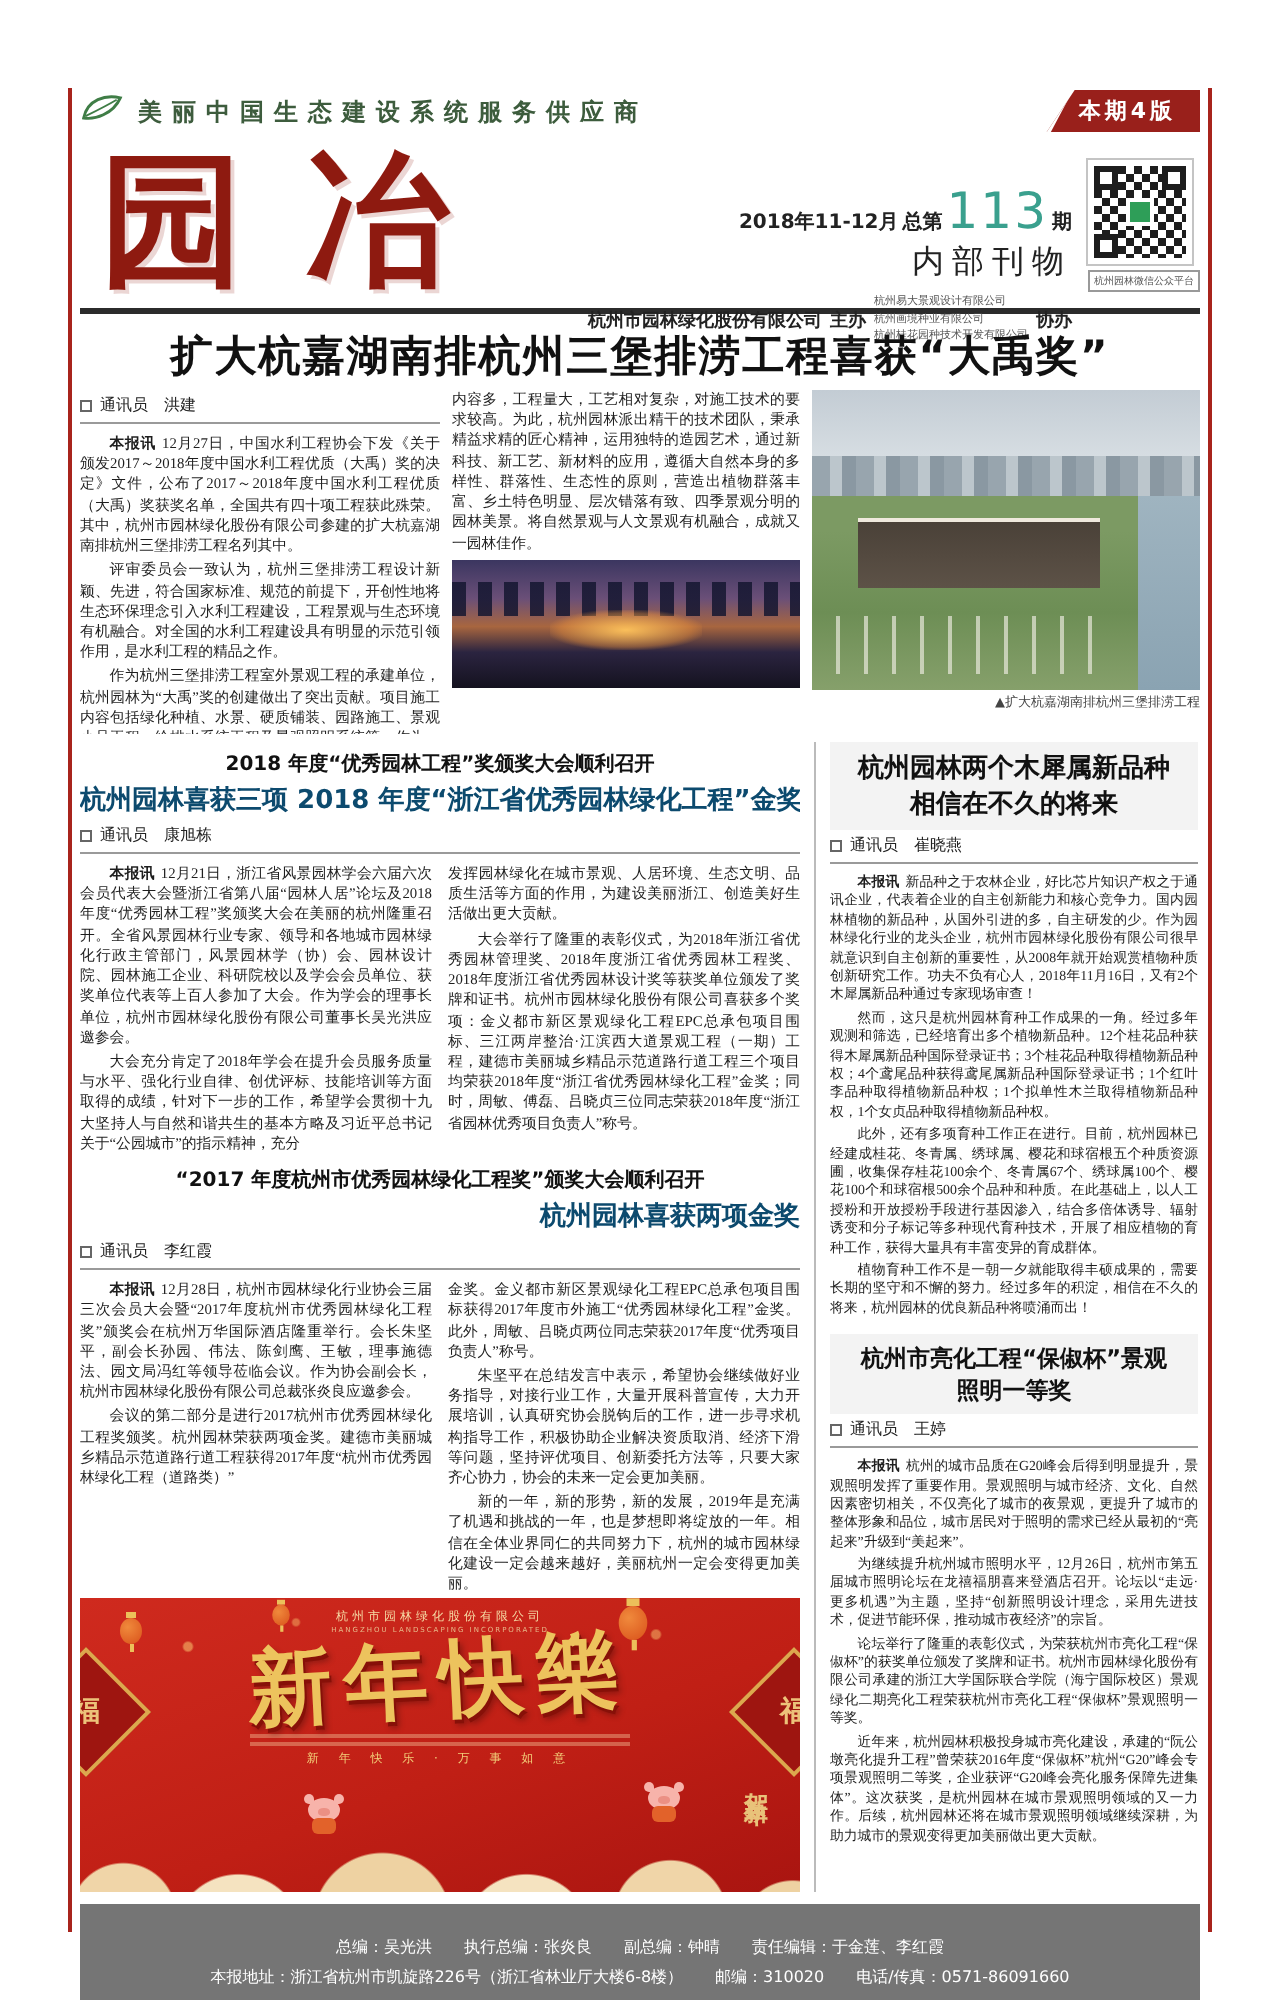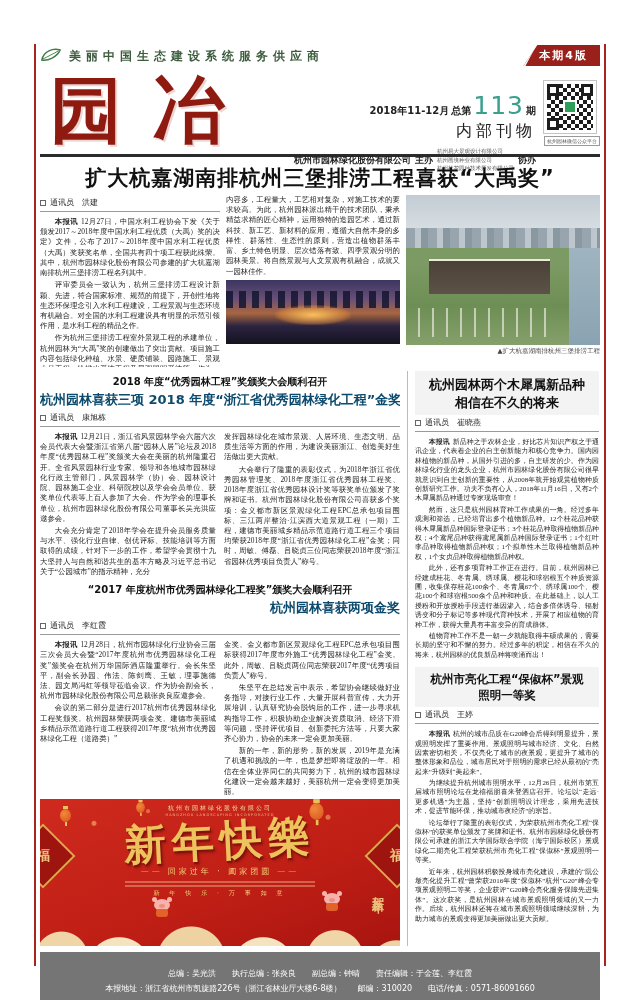--- a/index.html
+++ b/index.html
@@ -252,21 +252,20 @@
         <div class="banner">
           <div class="diamond dl">
               <span>福</span>
             </div>
           <div class="diamond dr">
               <span>福</span>
             </div>
           <div class="bn-company">杭州市园林绿化股份有限公司</div>
           <div class="bn-company-en">HANGZHOU LANDSCAPING INCORPORATED</div>
           <div class="bn-greeting">新年快樂</div>
-          <div class="bn-sub">回家过年 · 阖家团圆</div>
           <div class="bn-lines">
               <i></i>
               <i></i>
             </div>
           <div class="bn-tag">新 年 快 乐 · 万 事 如 意</div>
           <div class="lantern l1"></div>
           <div class="lantern l2"></div>
           <div class="lantern l3"></div>
           <div class="calligraphy">贺新年</div>
           <div class="clouds"></div>

